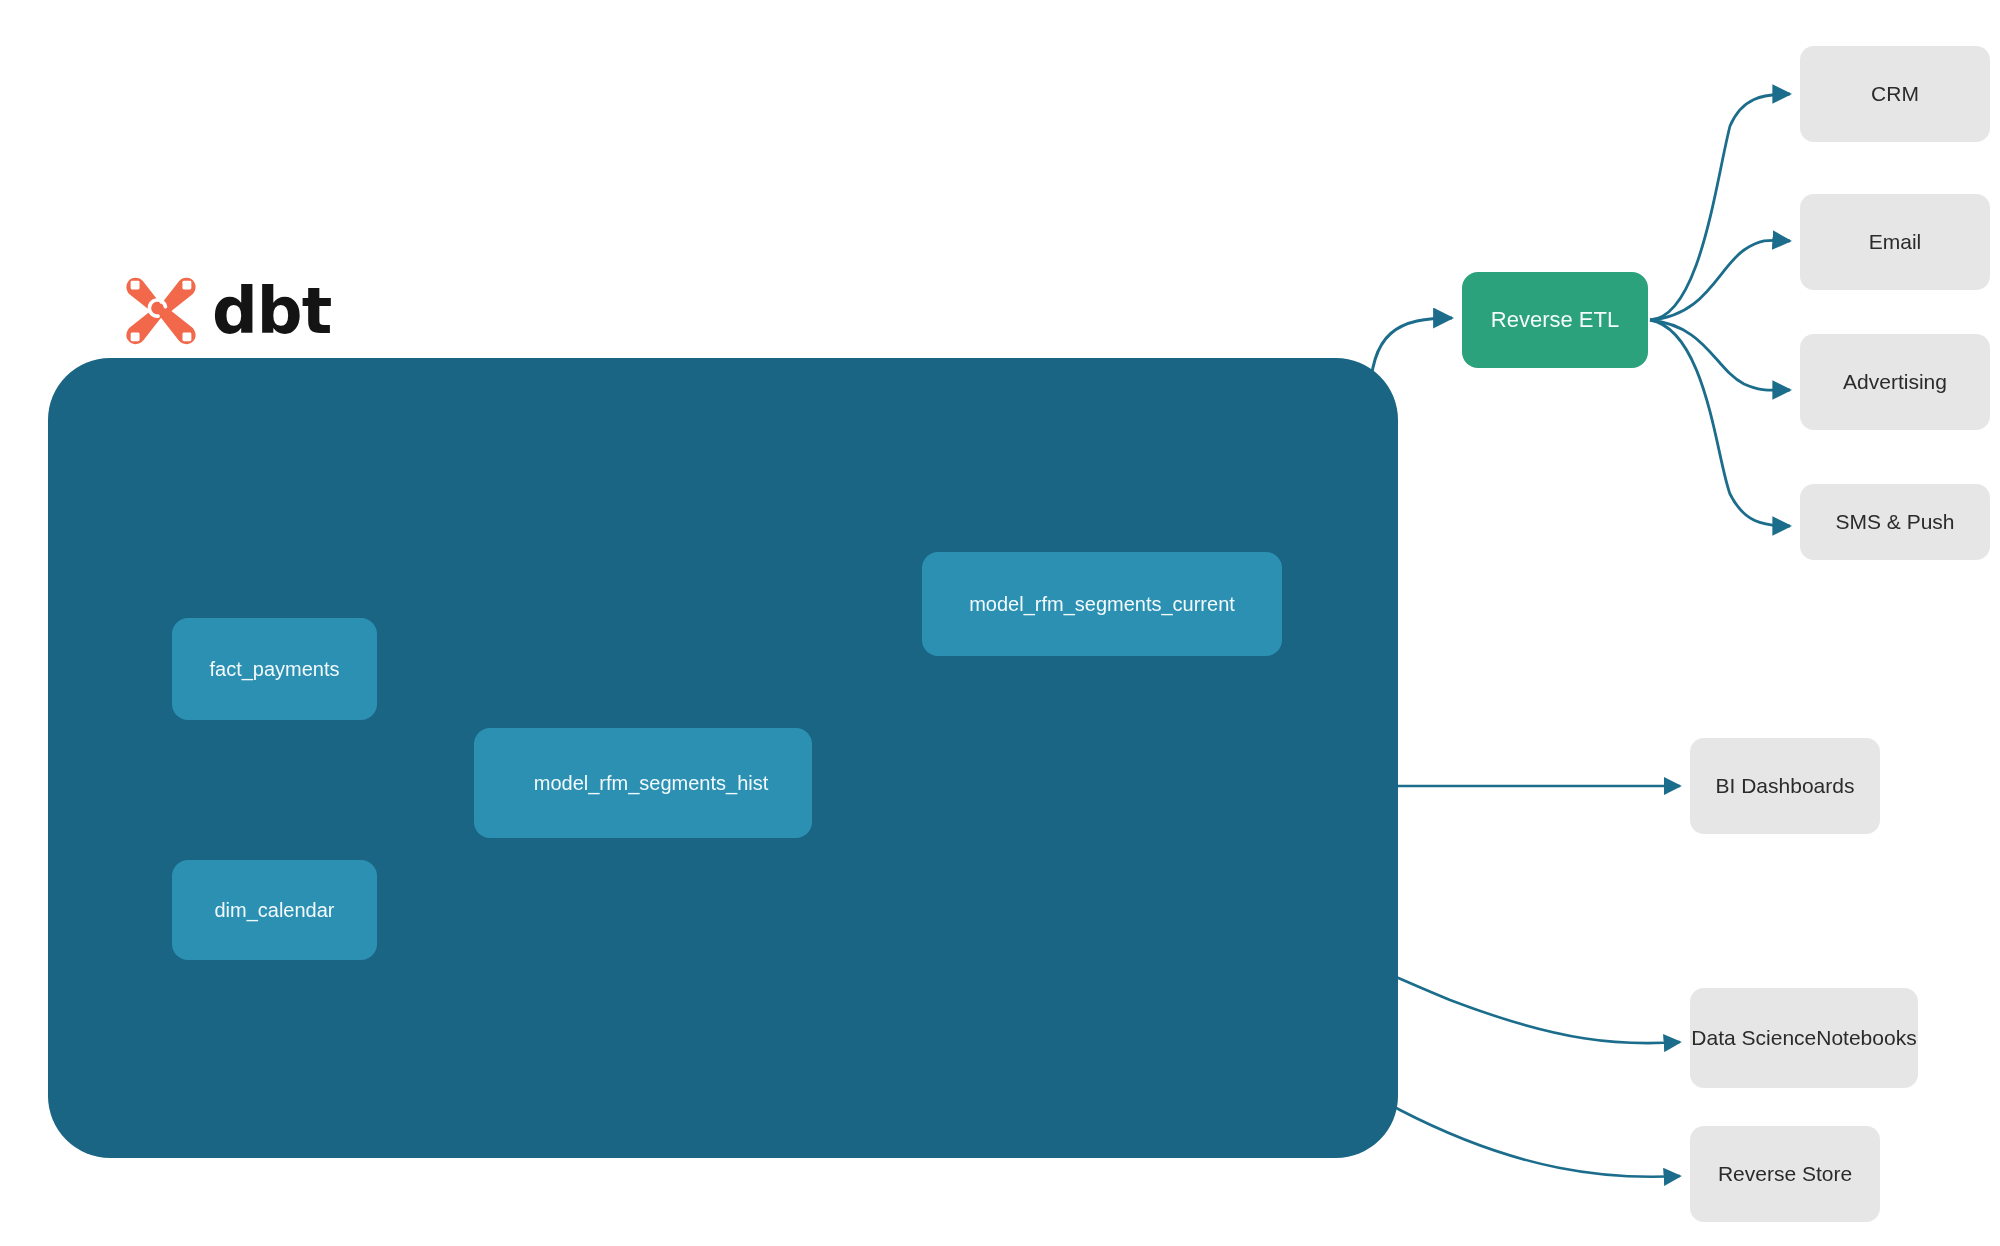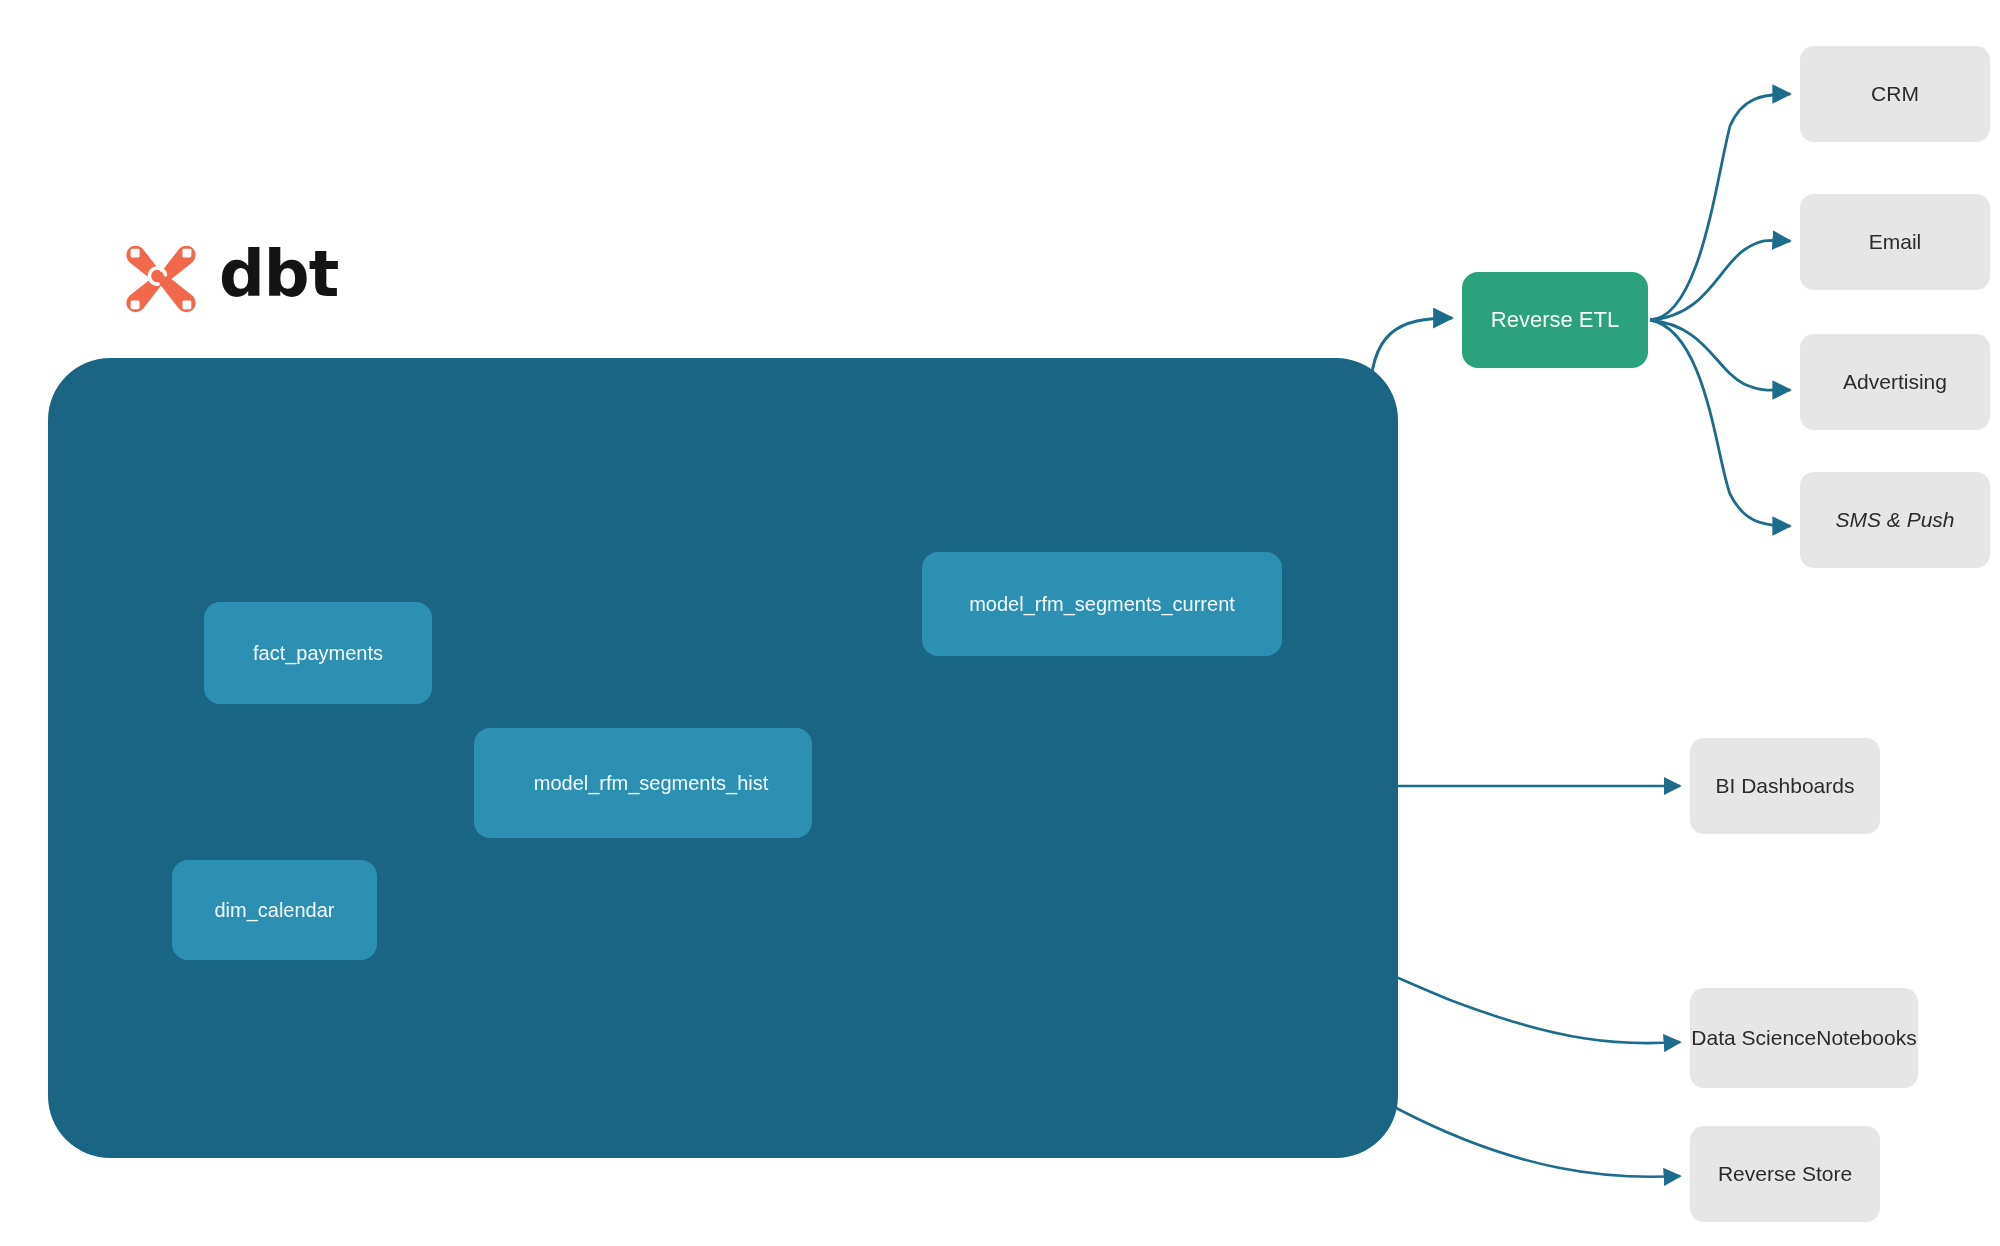--- a/index.html
+++ b/index.html
@@ -10,22 +10,22 @@
     overflow: hidden;
   }
   #stage { position: relative; width: 2000px; height: 1246px; background: #fff; }
 
   
   #edges { position: absolute; left: 0; top: 0; width: 2000px; height: 1246px; }
 
   
   .brand {
     position: absolute;
-    left: 124px; top: 242px;
-    display: flex; gap: 21px;
+    left: 124px; top: 274px;
+    display: flex; align-items: center; gap: 14px;
   }
   .brand-mark { width: 74px; height: 74px; display: block; }
   .brand-text {
     font-size: 64px; font-weight: bold; color: #141414;
     letter-spacing: -1px; line-height: 1;
     font-family: "DejaVu Sans", sans-serif;
   }
 
   
   .project-container {
@@ -58,29 +58,29 @@
     text-align: center;
   }
   .node-dest {
     background: #E6E6E6;
     color: #2B2B2B;
     font-size: 21px;
     border-radius: 14px;
   }
 
   
-  #node-fact_payments          { left: 172px;  top: 602px;  width: 228px; height: 102px; margin-left: 32px; }
+  #node-fact_payments          { left: 172px;  top: 618px;  width: 205px; height: 102px; }
   #node-dim_calendar           { left: 172px;  top: 860px;  width: 205px; height: 100px; }
   #node-rfm_hist               { left: 474px;  top: 728px;  width: 338px; height: 110px; padding-left: 16px; }
   #node-rfm_current            { left: 922px;  top: 552px;  width: 360px; height: 104px; }
   #node-reverse_etl            { left: 1462px; top: 272px;  width: 186px; height: 96px; }
   #node-crm                    { left: 1800px; top: 46px;   width: 190px; height: 96px; }
   #node-email                  { left: 1800px; top: 194px;  width: 190px; height: 96px; }
   #node-advertising            { left: 1800px; top: 334px;  width: 190px; height: 96px; }
-  #node-sms_push               { left: 1800px; top: 472px;  width: 190px; height: 96px; font-style: italic; }
+  #node-sms_push               { left: 1800px; top: 484px;  width: 190px; height: 76px; }
   #node-bi_dashboards          { left: 1690px; top: 738px;  width: 190px; height: 96px; }
   #node-ds_notebooks           { left: 1690px; top: 988px;  width: 228px; height: 100px; }
   #node-feature_store          { left: 1690px; top: 1126px; width: 190px; height: 96px; }
 </style>
 </head>
 <body>
 
 <div id="stage">
 
   <svg id="edges" viewBox="0 0 2000 1246" xmlns="http://www.w3.org/2000/svg">

